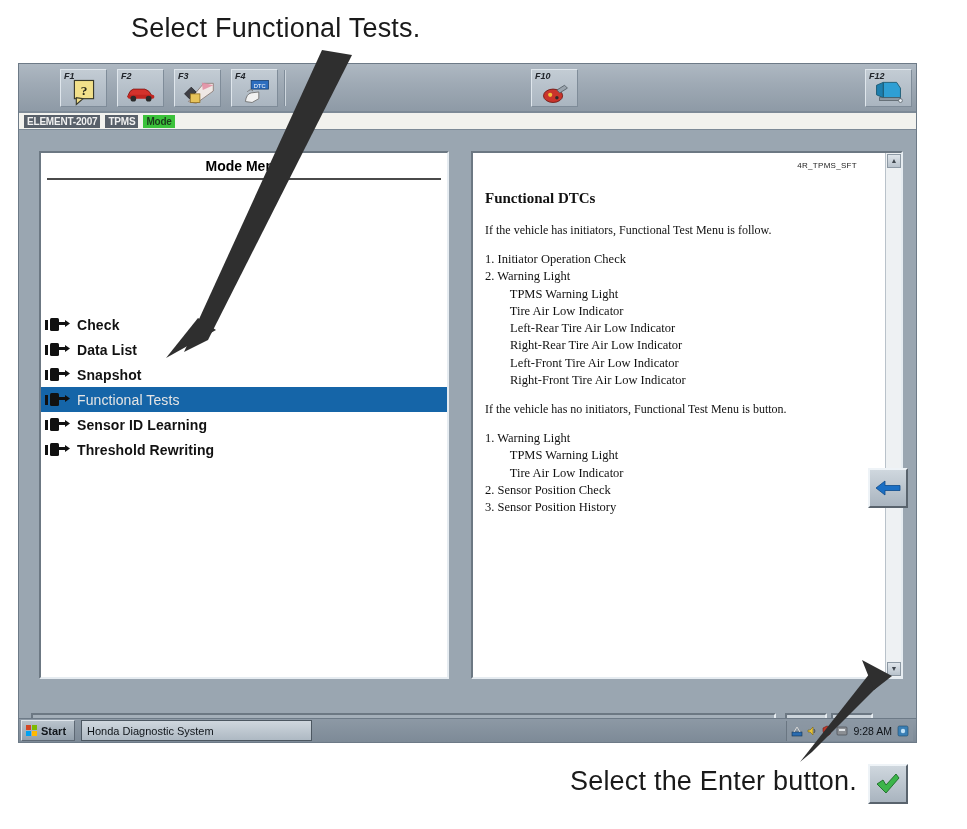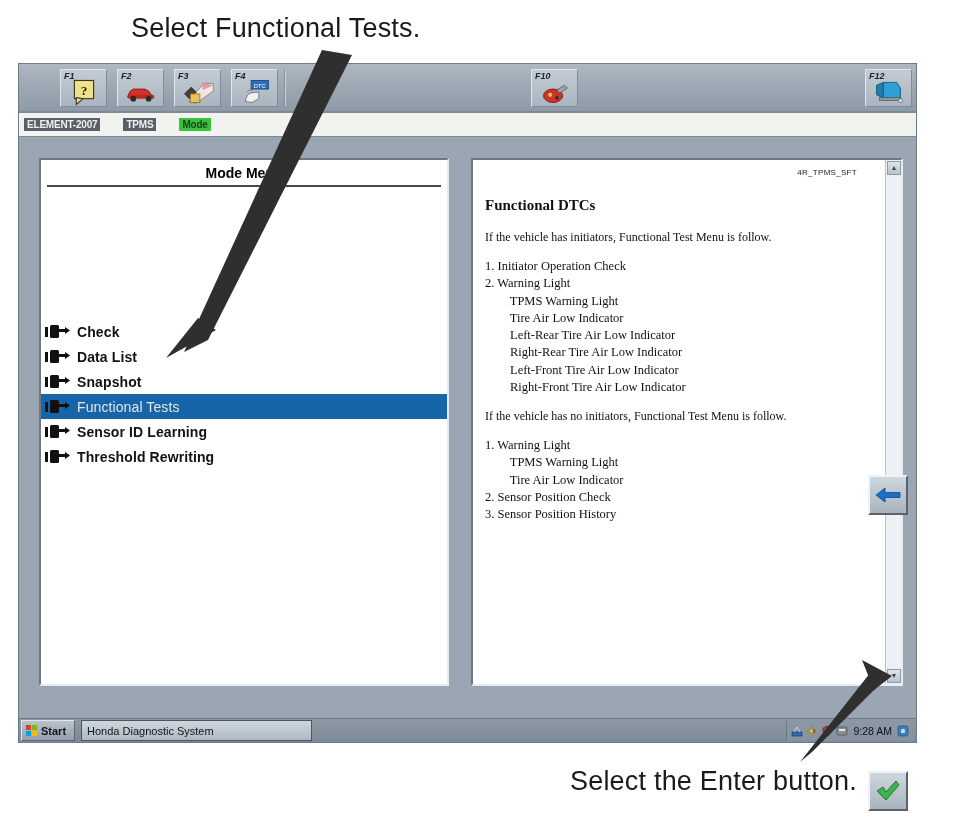--- a/index.html
+++ b/index.html
@@ -92,28 +92,28 @@
     top: 6px;
     width: 2px;
     height: 36px;
     background: #7f8c99;
     border-right: 1px solid #cfd7de;
   }
 
   
   #pathbar {
     position: relative;
-    height: 25px;
+    height: 18px;
     background: #f2f2ee;
     border-top: 1px solid #7d8a97;
     border-bottom: 1px solid #7d8a97;
     display: flex;
     align-items: center;
     padding-left: 5px;
-    gap: 23px;
+    gap: 5px;
   }
   .crumb {
     font-size: 10px;
     font-weight: bold;
     font-family: "Liberation Sans", sans-serif;
     color: #f0f0f0;
     background: #58606a;
     padding: 0px 3px;
     line-height: 13px;
     letter-spacing: -0.2px;
@@ -550,21 +550,21 @@
           <div class="doc-line">2. Warning Light</div>
           <div class="doc-line">        TPMS Warning Light</div>
           <div class="doc-line">        Tire Air Low Indicator</div>
           <div class="doc-line">        Left-Rear Tire Air Low Indicator</div>
           <div class="doc-line">        Right-Rear Tire Air Low Indicator</div>
           <div class="doc-line">        Left-Front Tire Air Low Indicator</div>
           <div class="doc-line">        Right-Front Tire Air Low Indicator</div>
 
           <div class="doc-gap"></div>
 
-          <div class="doc-p">If the vehicle has no initiators, Functional Test Menu is follow.</div>
+          <div class="doc-p">If the vehicle has no initiators, Functional Test Menu is button.</div>
 
           <div class="doc-line">1. Warning Light</div>
           <div class="doc-line">        TPMS Warning Light</div>
           <div class="doc-line">        Tire Air Low Indicator</div>
           <div class="doc-line">2. Sensor Position Check</div>
           <div class="doc-line">3. Sensor Position History</div>
         </div>
 
         <div id="doc-scroll">
           <div class="sb-arrow" id="sb-up">▲</div>

